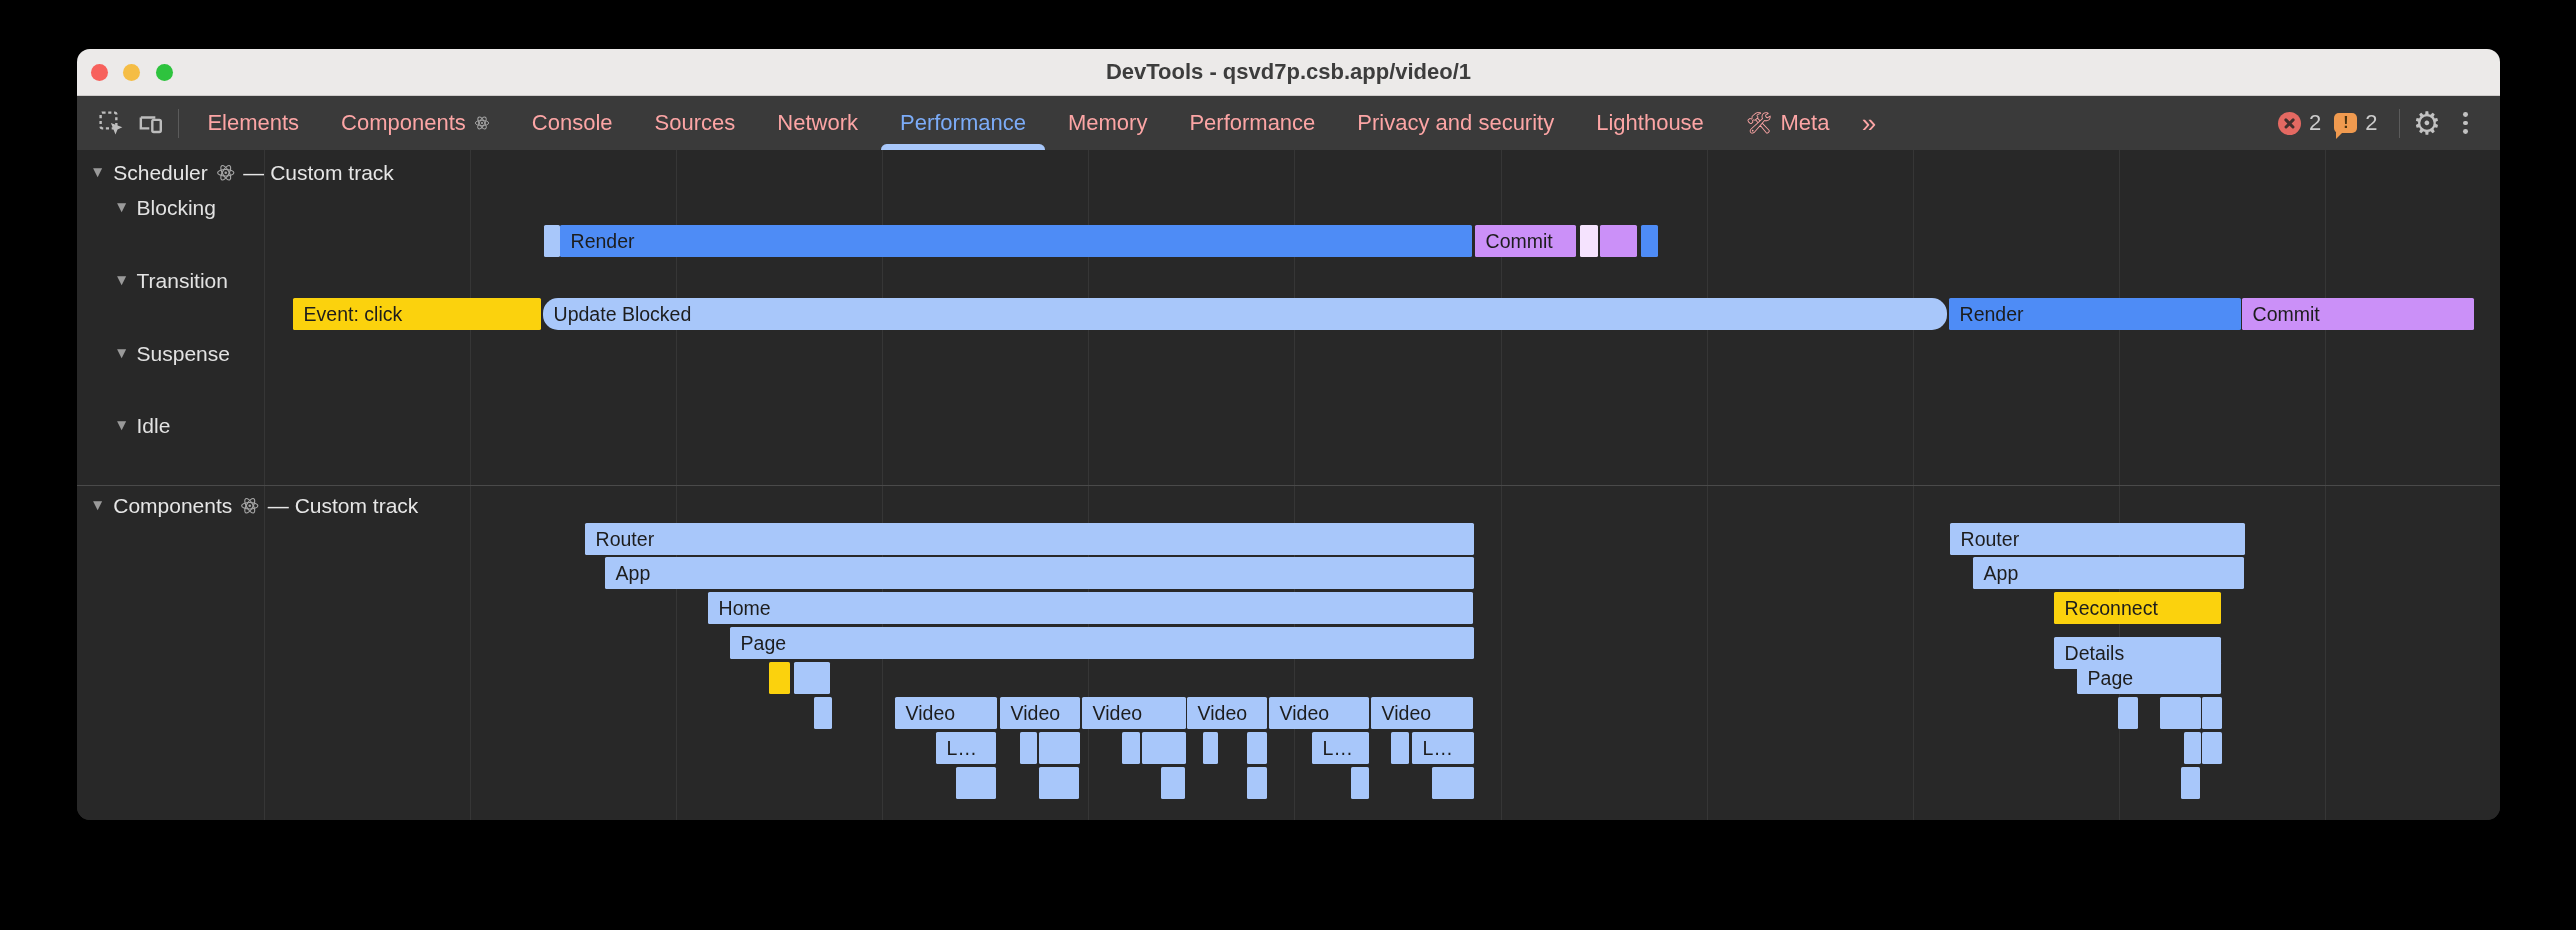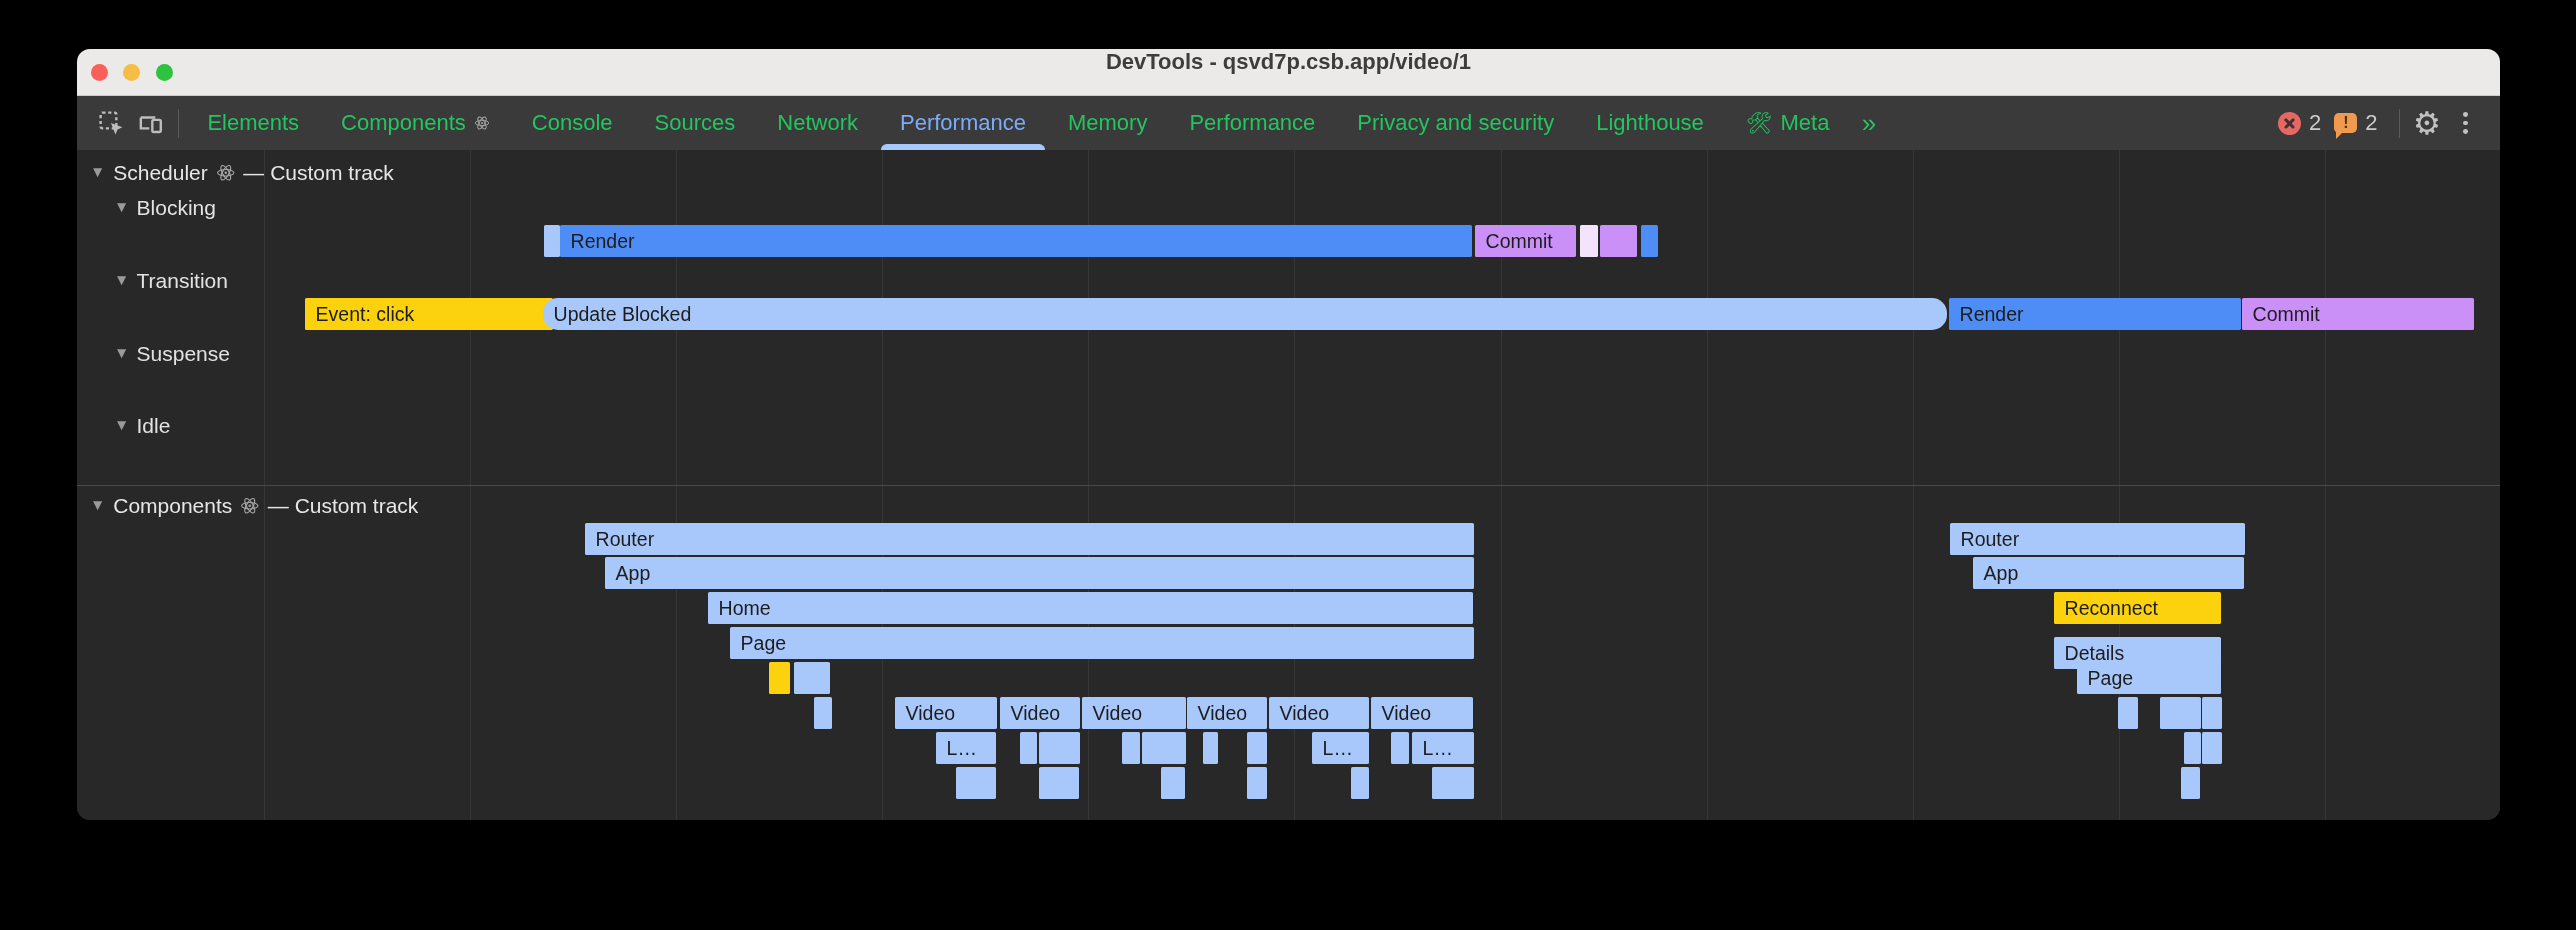--- a/index.html
+++ b/index.html
@@ -1,32 +1,32 @@
 <!DOCTYPE html>
 <html style="font-size:13px"><head>
 <meta charset="utf-8">
 <style>
   html,body{margin:0;padding:0;background:#000;width:2576px;height:930px;
     font-family:"Liberation Sans","DejaVu Sans",sans-serif;-webkit-font-smoothing:antialiased;}
   .window{position:absolute;left:77px;top:49px;width:2423px;height:771px;border-radius:13px;
     overflow:hidden;background:#282828;box-shadow:0 24px 73px rgba(0,0,0,.75);}
   
   .titlebar{height:46px;background:#eceae9;border-bottom:0.8px solid #cfcccb;
-    display:flex;justify-content:center;position:relative;}
+    display:flex;align-items:center;justify-content:center;position:relative;}
   .title{font-size:22px;font-weight:700;color:#3d3d3d;}
   .lights{position:absolute;left:14px;top:14.6px;display:flex;gap:15.4px;}
   .light{width:17px;height:17px;border-radius:50%;}
   .red{background:#f7615c}.yellow{background:#f5bd45}.green{background:#2ec33e}
   
   .toolbar{height:54px;background:#3a3a3a;display:flex;align-items:center;padding:0 14.6px;}
   .tbi{width:39px;height:39px;display:flex;align-items:center;justify-content:center;border-radius:4.9px;}
   .vsep{width:0.8px;height:29px;background:#5b5b5b;margin:0 8px;flex:none;}
   .tabs{display:flex;align-items:center;height:54px;}
   .tab{height:54px;display:flex;align-items:center;gap:8px;padding:0 21px;font-size:22px;
-    color:#22c55e;position:relative;white-space:nowrap;cursor:default;}
+    color:#fca5a5;position:relative;white-space:nowrap;cursor:default;}
   .tab.active{color:#7cacf8;}
   .tab .underline{position:absolute;left:2.4px;right:2.4px;bottom:0;height:5.7px;background:#a8c7fa;
     border-radius:5.7px 5.7px 0 0;}
   .tab .pre-ico{font-size:21px;}
   .right-cluster{margin-left:auto;display:flex;align-items:center;}
   .count{font-size:22px;color:#cbcbcb;margin:0 13px 0 8px;}
   .err-ico{width:23px;height:23px;border-radius:50%;background:#e46962;position:relative;flex:none;}
   .err-ico::before,.err-ico::after{content:"";position:absolute;left:4.9px;top:10px;width:13px;height:2.8px;
     background:#44302e;border-radius:1.6px;}
   .err-ico::before{transform:rotate(45deg);} .err-ico::after{transform:rotate(-45deg);}
@@ -186,21 +186,21 @@
       <div class="bar" style="left: 467px; top: 75px; width: 16px; background: rgb(168, 199, 250);"></div>
       <div class="bar" style="left: 483px; top: 75px; width: 912px; background: rgb(78, 140, 246);"><span>Render</span></div>
       <div class="bar" style="left: 1398px; top: 75px; width: 101px; background: rgb(203, 144, 248);"><span>Commit</span></div>
       <div class="bar" style="left: 1503px; top: 75px; width: 18px; background: rgb(245, 227, 254);"></div>
       <div class="bar" style="left: 1523px; top: 75px; width: 37px; background: rgb(203, 144, 248);"></div>
       <div class="bar" style="left: 1564px; top: 75px; width: 17px; background: rgb(78, 140, 246);"></div>
       <div class="lane" style="left: 37px; top: 118px;">
         <span class="tri">▼</span>
         <span>Transition</span>
       </div>
-      <div class="bar" style="left: 216px; top: 148px; width: 248px; background: rgb(251, 210, 13); margin-left: 12px;"><span>Event: click</span></div>
+      <div class="bar" style="left: 216px; top: 148px; width: 248px; background: rgb(251, 210, 13);"><span>Event: click</span></div>
       <div class="bar" style="left: 466px; top: 148px; width: 1404px; background: rgb(168, 199, 250); border-radius: 15px;"><span>Update Blocked</span></div>
       <div class="bar" style="left: 1872px; top: 148px; width: 292px; background: rgb(78, 140, 246);"><span>Render</span></div>
       <div class="bar" style="left: 2165px; top: 148px; width: 232px; background: rgb(203, 144, 248);"><span>Commit</span></div>
       <div class="lane" style="left: 37px; top: 191px;">
         <span class="tri">▼</span>
         <span>Suspense</span>
       </div>
       <div class="lane" style="left: 37px; top: 263px;">
         <span class="tri">▼</span>
         <span>Idle</span>

